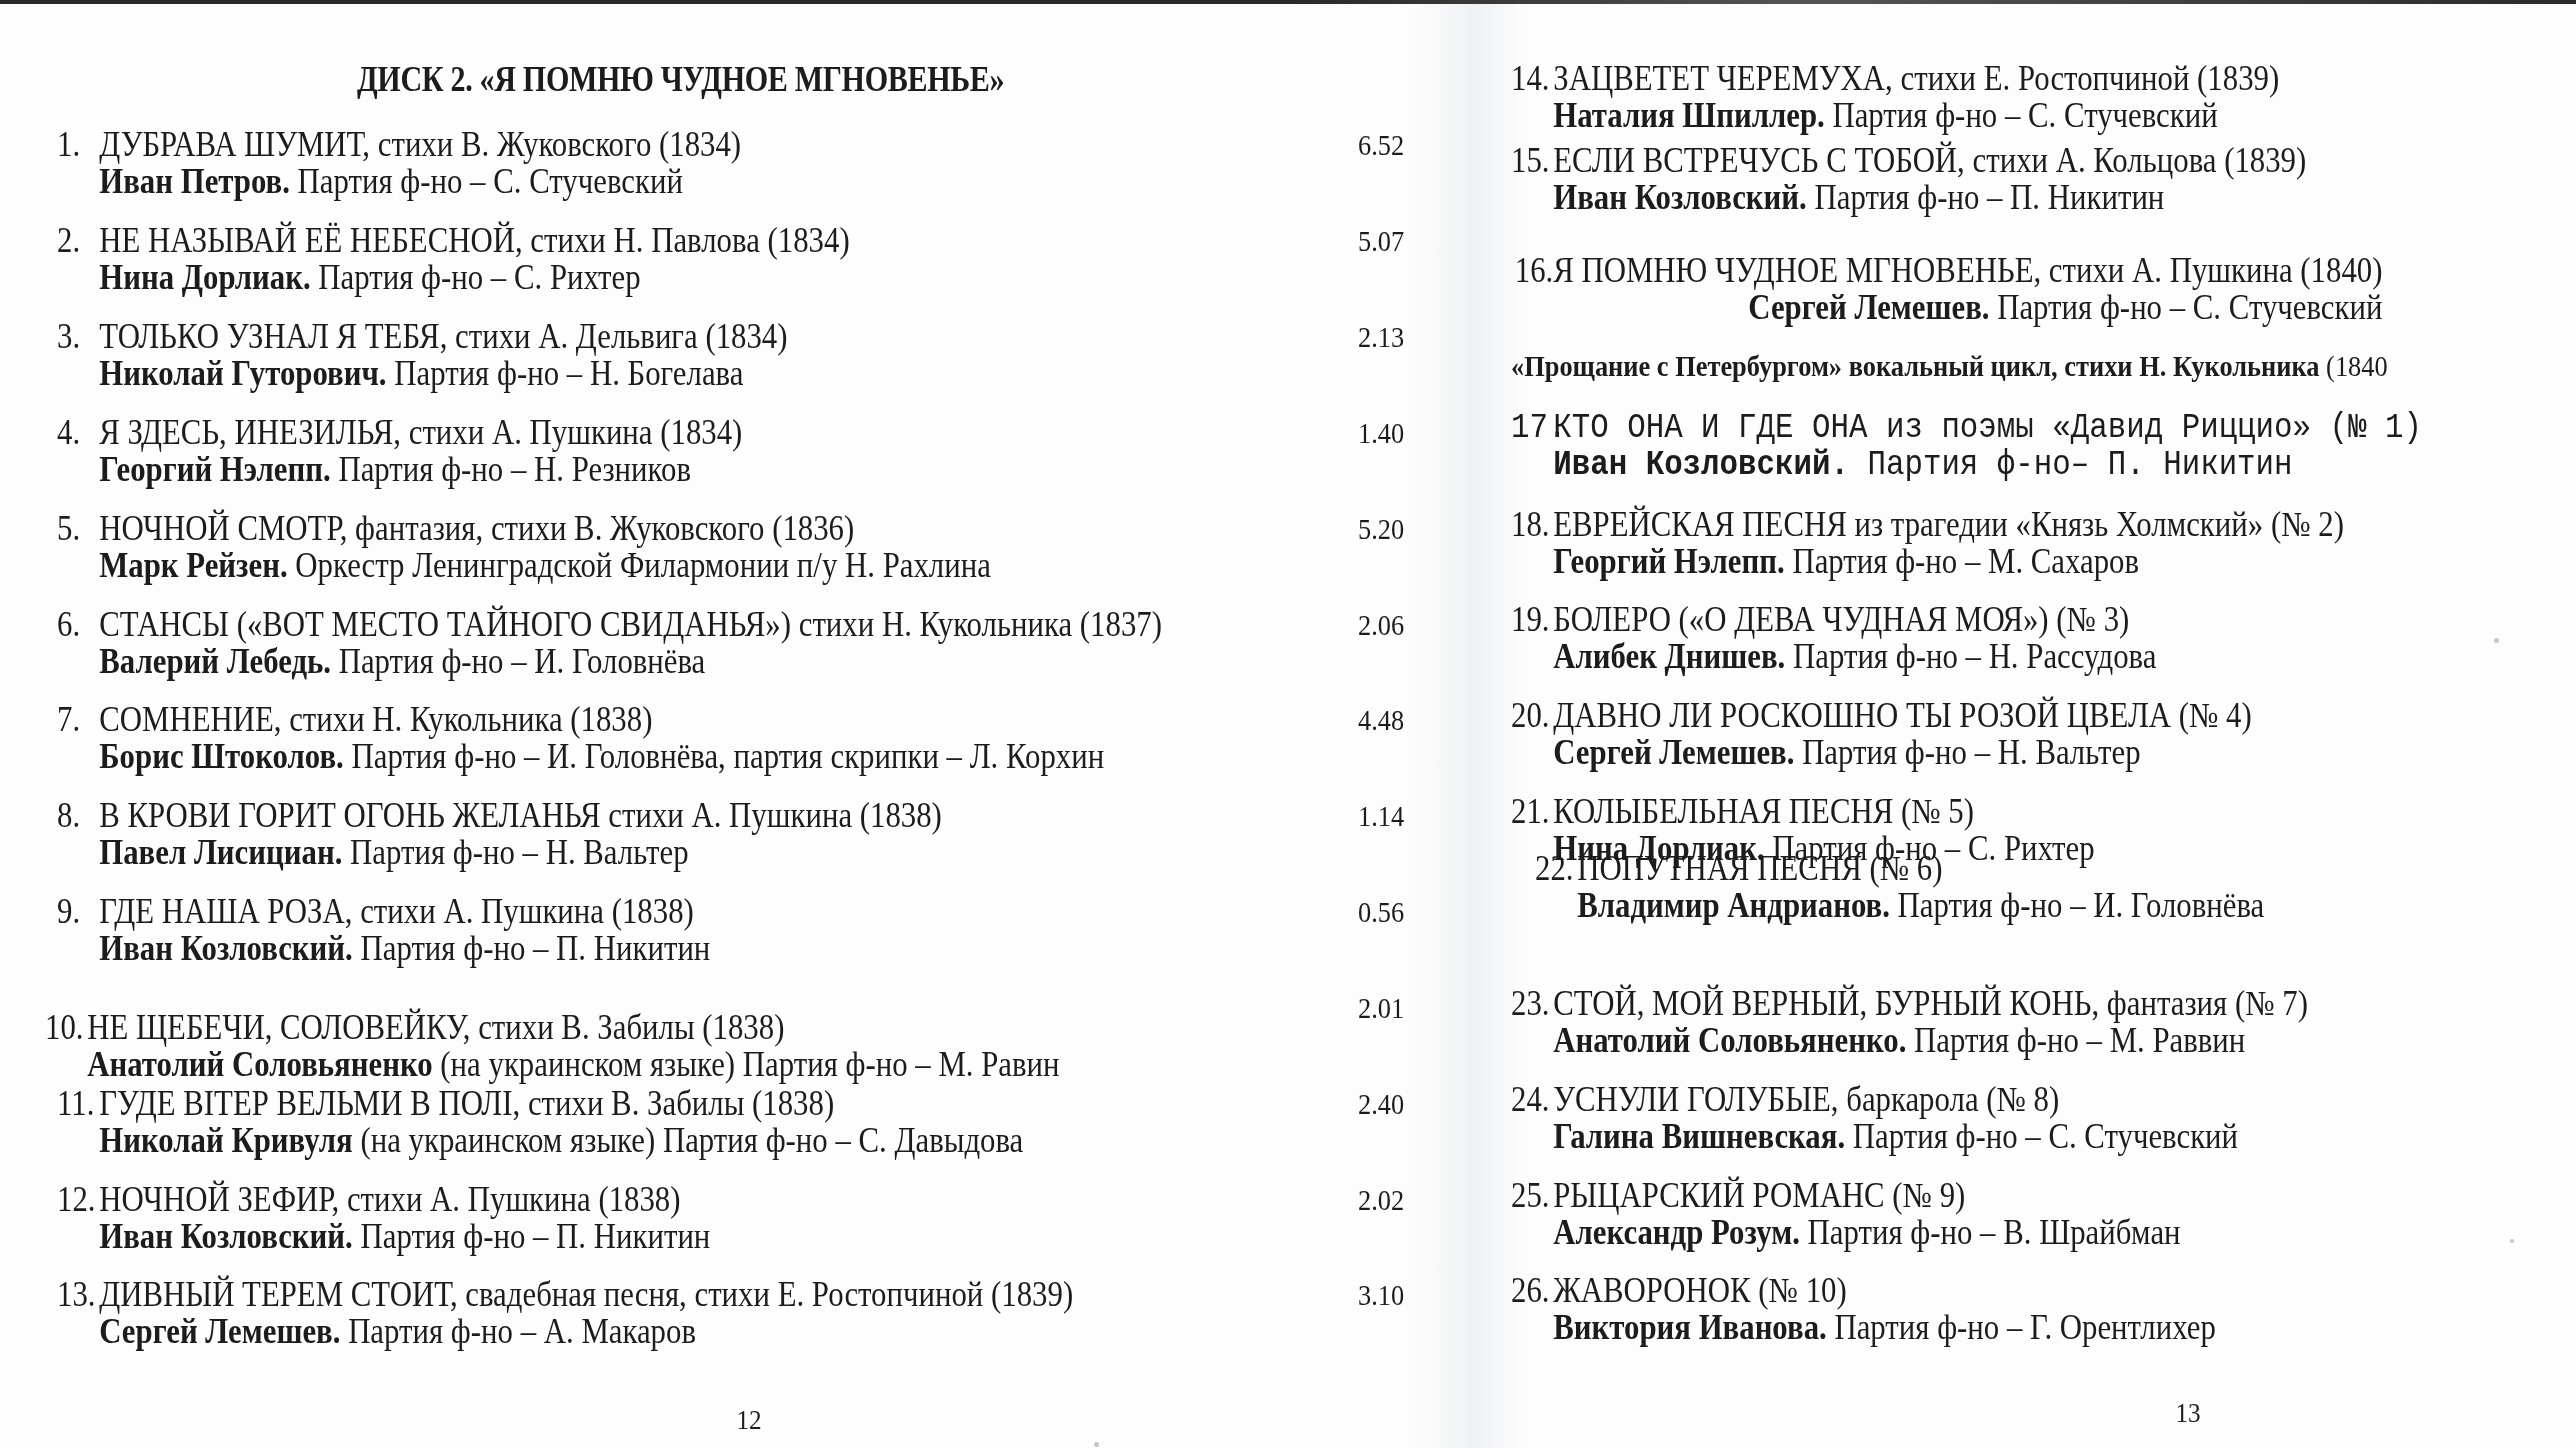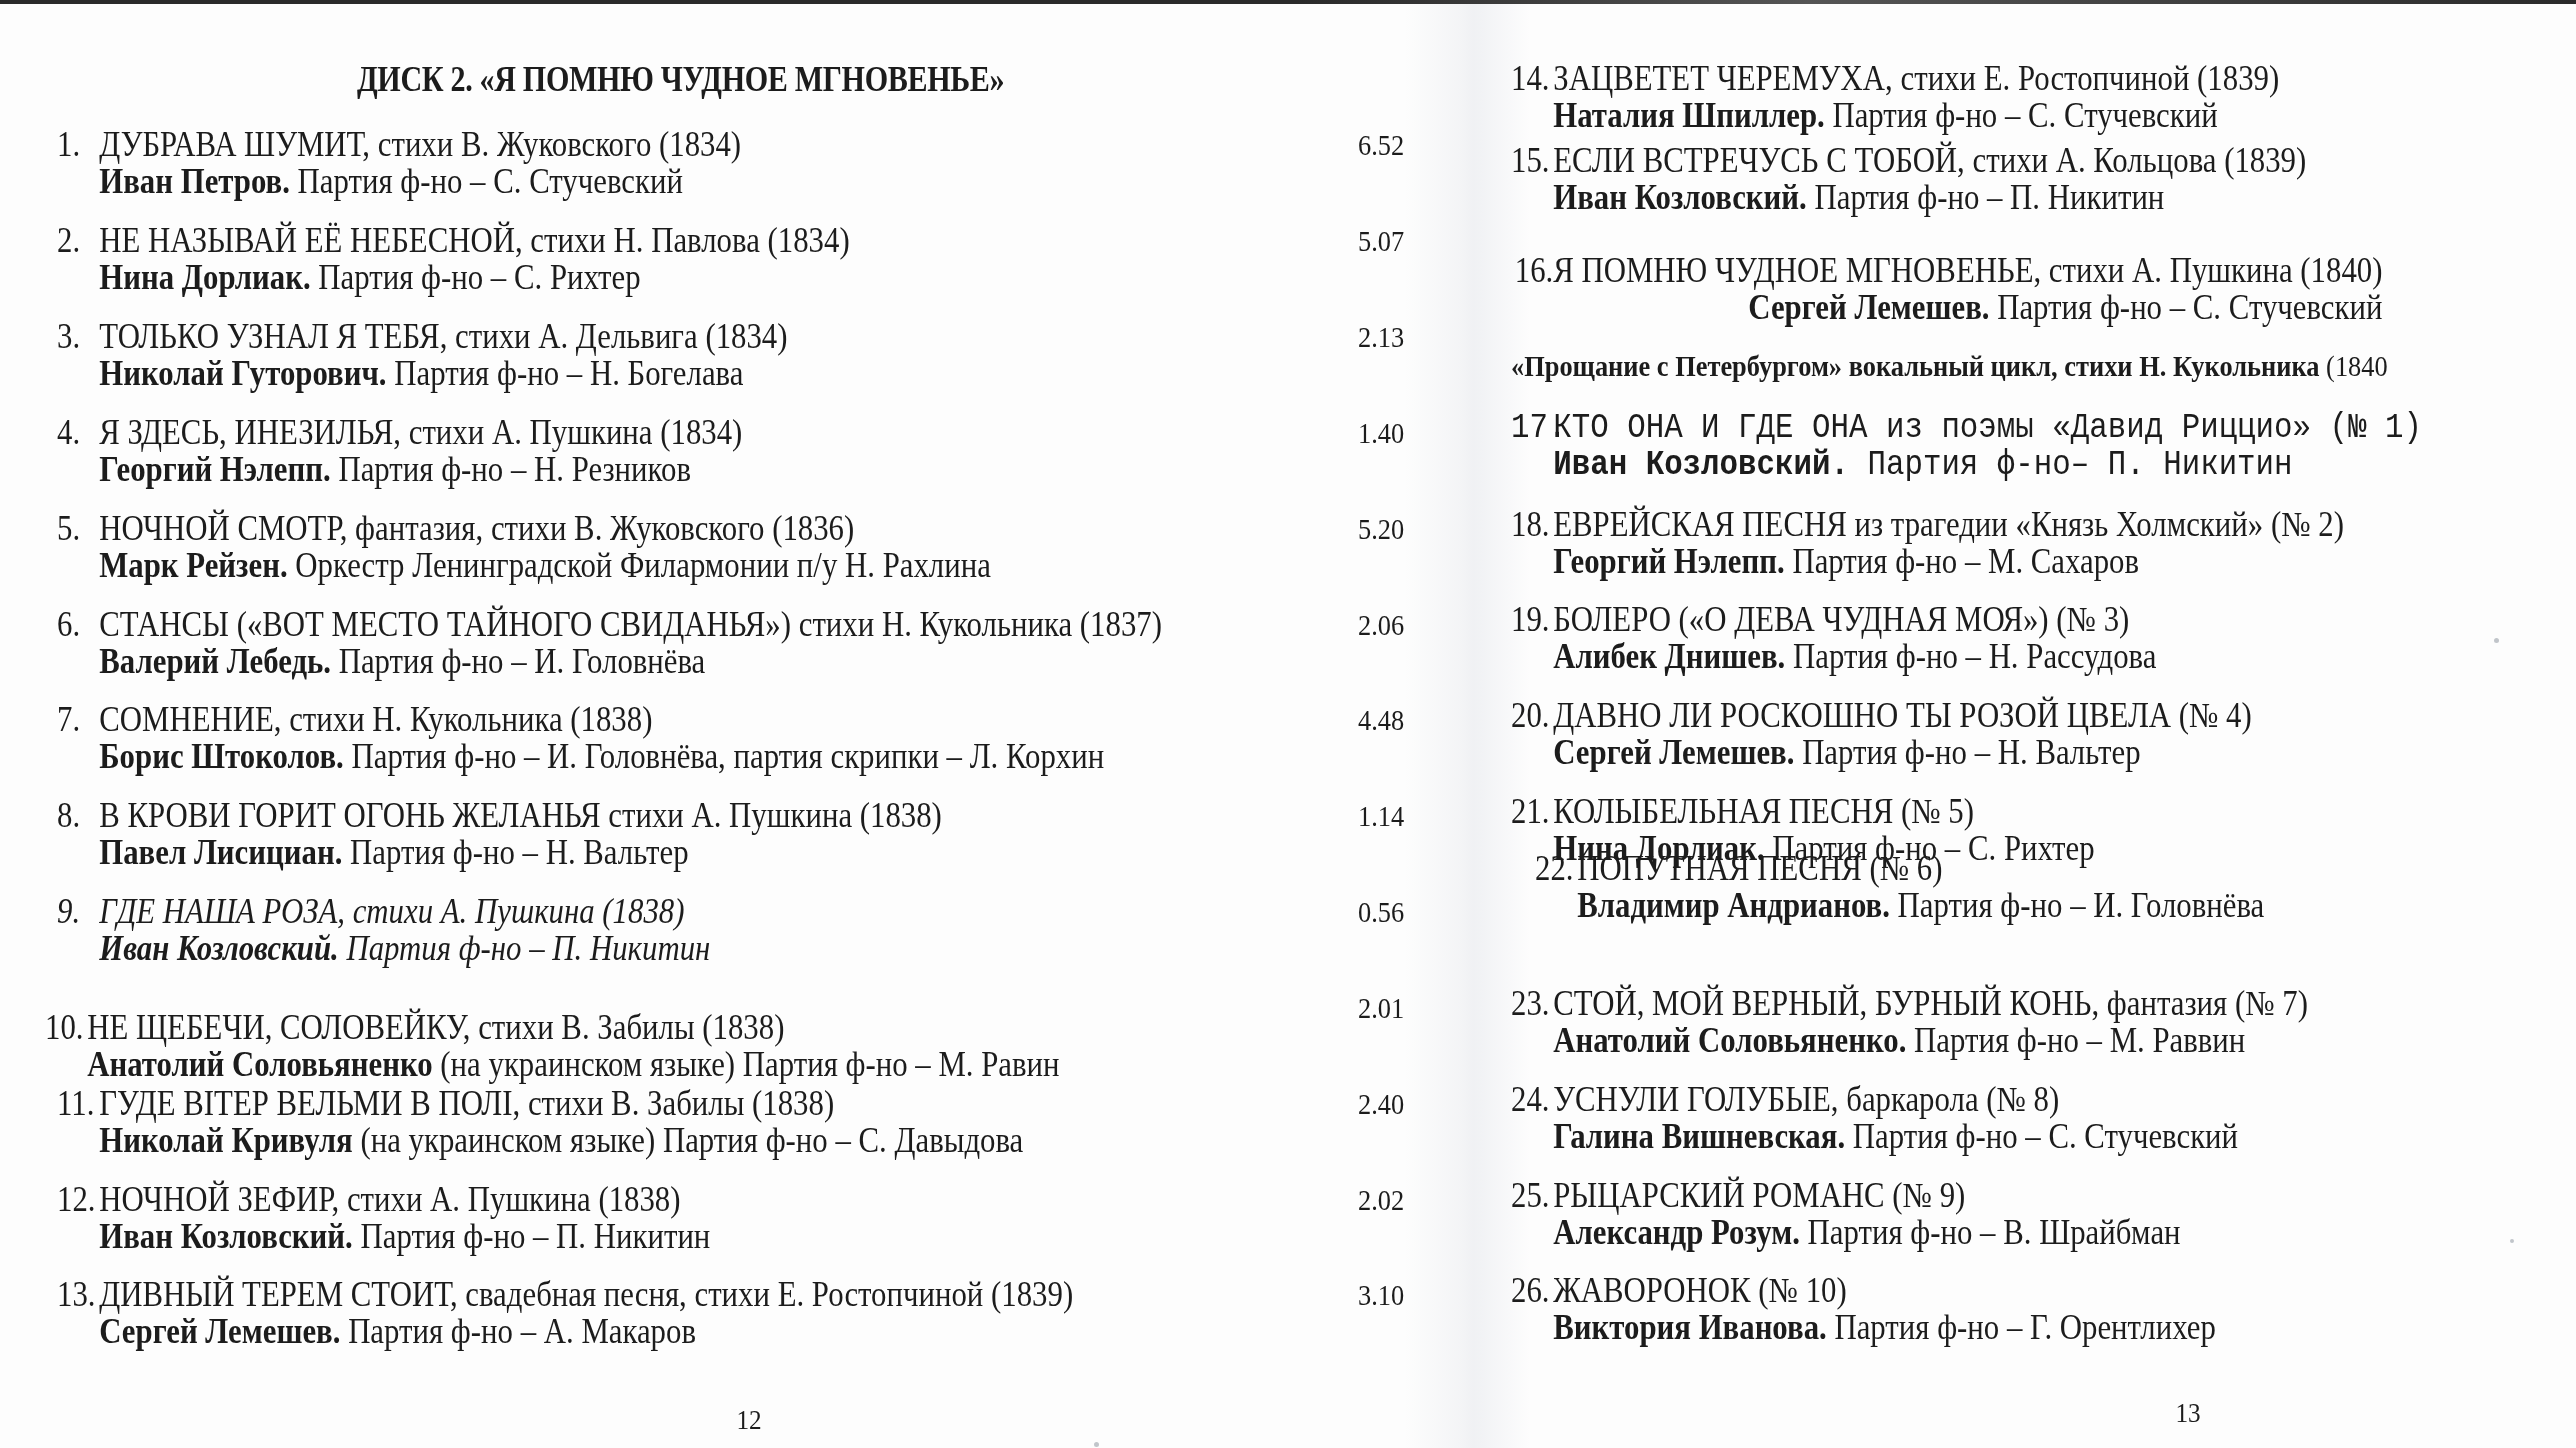--- a/index.html
+++ b/index.html
@@ -85,21 +85,21 @@
       <div class="entry" style="top: 701px; left: 57px;">
         <span class="line1"><span class="num" style="width:48px">7.</span><span class="caps">СОМНЕНИЕ</span><span>, стихи Н. Кукольника (1838)</span></span>
         <span class="line2"><span class="bold">Борис Штоколов.</span><span> Партия ф-но – И. Головнёва, партия скрипки – Л. Корхин</span></span>
       </div>
       <div class="duration" style="top: 701px; left: 1358px;">4.48</div>
       <div class="entry" style="top: 797px; left: 57px;">
         <span class="line1"><span class="num" style="width:48px">8.</span><span class="caps">В КРОВИ ГОРИТ ОГОНЬ ЖЕЛАНЬЯ</span><span> стихи А. Пушкина (1838)</span></span>
         <span class="line2"><span class="bold">Павел Лисициан.</span><span> Партия ф-но – Н. Вальтер</span></span>
       </div>
       <div class="duration" style="top: 797px; left: 1358px;">1.14</div>
-      <div class="entry" style="top: 893px; left: 57px; font-style: italic;">
+      <div class="entry" style="top: 893px; left: 57px;">
         <span class="line1"><span class="num" style="width:48px">9.</span><span class="caps">ГДЕ НАША РОЗА</span><span>, стихи А. Пушкина (1838)</span></span>
         <span class="line2"><span class="bold">Иван Козловский.</span><span> Партия ф-но – П. Никитин</span></span>
       </div>
       <div class="duration" style="top: 893px; left: 1358px;">0.56</div>
       <div class="entry" style="top: 989px; left: 45px; margin-top: 20px;">
         <span class="line1"><span class="num" style="width:48px">10.</span><span class="caps">НЕ ЩЕБЕЧИ, СОЛОВЕЙКУ</span><span>, стихи В. Забилы (1838)</span></span>
         <span class="line2"><span class="bold">Анатолий Соловьяненко</span><span> (на украинском языке) Партия ф-но – М. Равин</span></span>
       </div>
       <div class="duration" style="top: 989px; left: 1358px;">2.01</div>
       <div class="entry" style="top: 1085px; left: 57px;">

